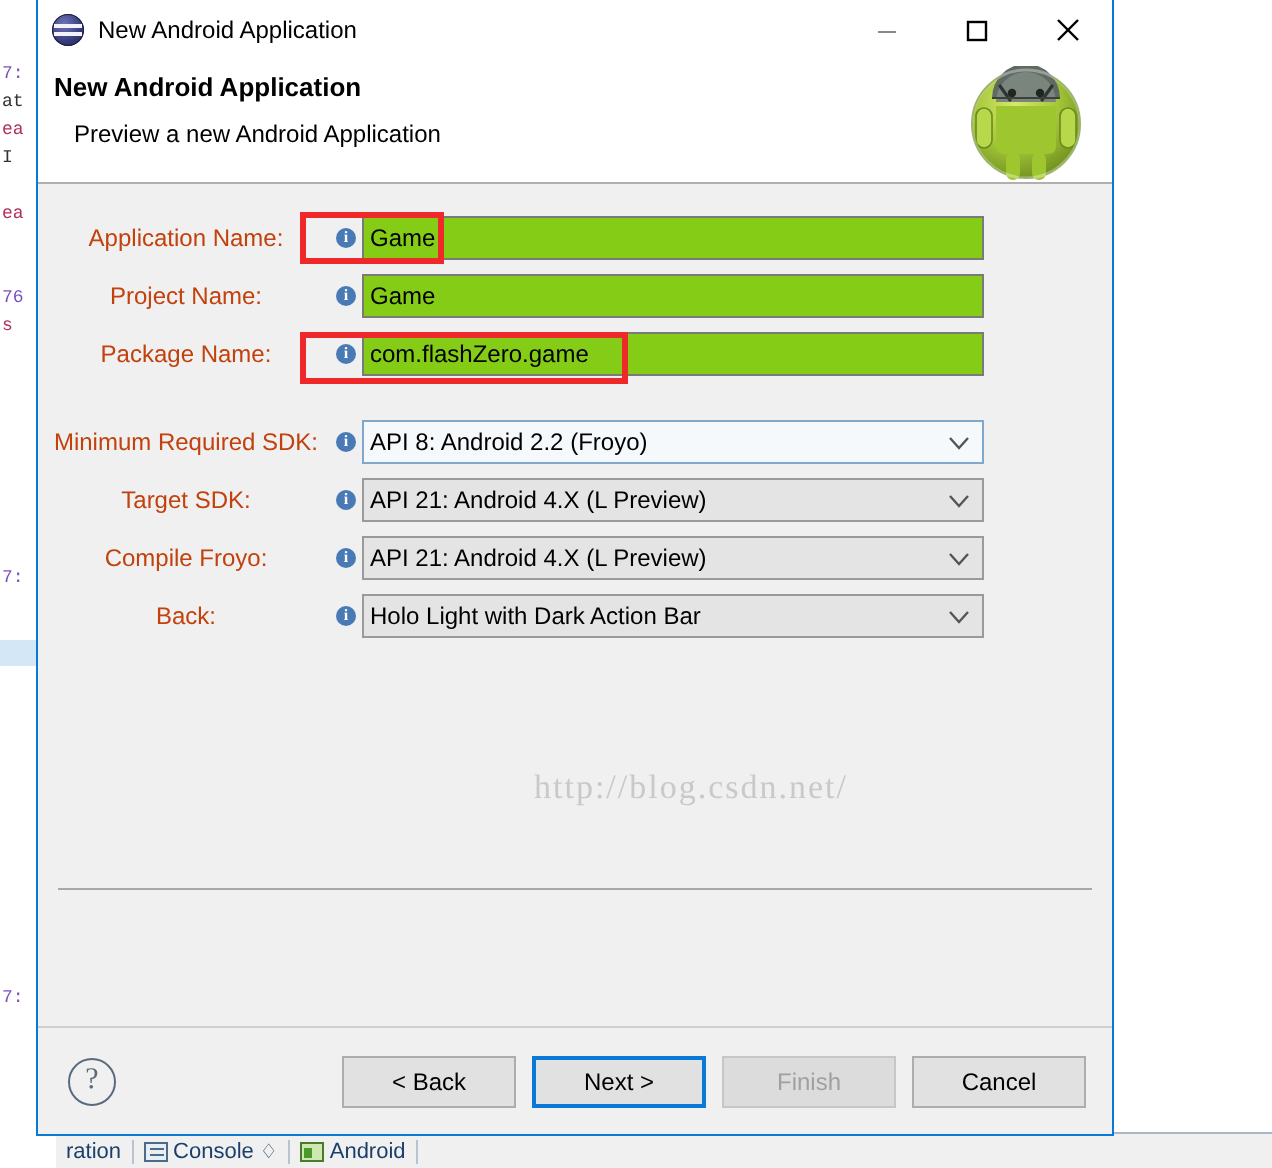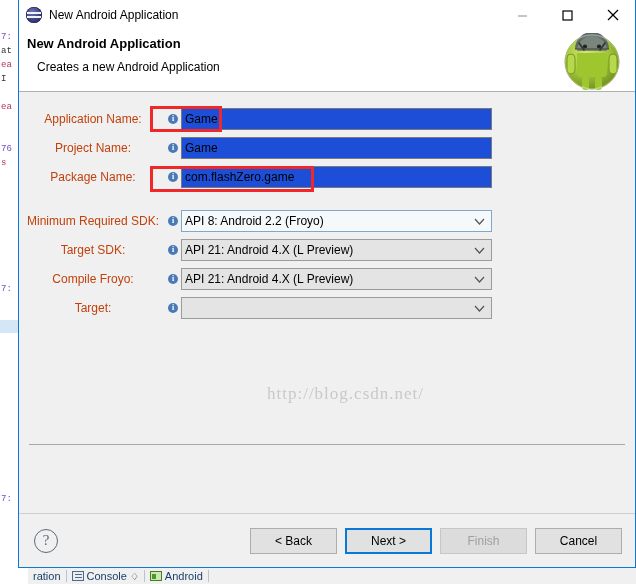--- a/index.html
+++ b/index.html
@@ -63,21 +63,21 @@
   .mini-ico.progress::after {
     content: ""; position: absolute; left: 1px; top: 2px; width: 4px; height: 5px;
     background: #4a9a2a;
   }
   .close-x { font-size: 10px; color: #2a4a6a; }
 
   
   .dialog {
     position: absolute;
     left: 18px; top: 0px;
-    width: 618px; height: 568px;
+    width: 539px; height: 568px;
     background: #f0f0f0;
     border: 1px solid #0a78d7;
     border-top: none;
     display: flex; flex-direction: column;
   }
   .titlebar {
     height: 30px;
     background: #ffffff;
     display: flex; align-items: center;
     flex: none;
@@ -162,21 +162,21 @@
   .info-ico::after {
     content: "i";
     position: absolute; left: 0; top: -1px; width: 10px;
     text-align: center;
     font-size: 8px; line-height: 11px; color: #fff;
     font-family: "Liberation Serif", serif;
     font-weight: bold;
   }
   .text-input {
     width: 311px; height: 22px;
-    background: #1d4ed8;
+    background: #84cc16;
     border: 1px solid #7a7a7a;
     font-size: 12px; color: #000;
     padding: 0 3px;
     line-height: 20px;
     font-family: "Liberation Sans", sans-serif;
     outline: none;
   }
   .select-box {
     width: 311px; height: 22px;
     background: #e4e4e4;
@@ -318,21 +318,21 @@
           <svg width="12" height="12" viewBox="0 0 12 12">
               <line x1="1" y1="1" x2="11" y2="11" stroke="#000" stroke-width="1.2"></line>
               <line x1="11" y1="1" x2="1" y2="11" stroke="#000" stroke-width="1.2"></line>
             </svg>
         </div>
       </div>
     </div>
 
     <div class="header">
       <div class="header-title">New Android Application</div>
-      <div class="header-sub">Creates a new Android Application</div>
+      <div class="header-sub">Preview a new Android Application</div>
       <svg class="header-logo" viewBox="0 0 58 58">
         <defs>
           <radialGradient id="agrad" cx="40%" cy="32%" r="72%">
             <stop offset="0%" stop-color="#d7e86a"></stop>
             <stop offset="55%" stop-color="#a4c639"></stop>
             <stop offset="100%" stop-color="#6f8f1e"></stop>
           </radialGradient>
         </defs>
         <circle cx="29" cy="29" r="27" fill="url(#agrad)" stroke="#6a8a1c" stroke-width="1"></circle>
         <path d="M12 16 A17 17 0 0 1 46 16 Z" fill="#5f6a63"></path>
@@ -408,23 +408,24 @@
           <span>API 21: Android 4.X (L Preview)</span>
           <span class="select-arrow">
             <svg width="11" height="7" viewBox="0 0 11 7">
                 <polyline points="1,1 5.5,6 10,1" fill="none" stroke="#555" stroke-width="1.2"></polyline>
               </svg>
           </span>
         </div>
       </div>
 
       <div class="form-row">
-        <span class="form-label">Target:</span>
+        <span class="form-label">Back:</span>
         <span class="info-ico"></span>
         <div class="select-box">
+          <span>Holo Light with Dark Action Bar</span>
           <span class="select-arrow">
             <svg width="11" height="7" viewBox="0 0 11 7">
                 <polyline points="1,1 5.5,6 10,1" fill="none" stroke="#555" stroke-width="1.2"></polyline>
               </svg>
           </span>
         </div>
       </div>
 
       <div class="watermark">http://blog.csdn.net/</div>
       <div class="divider"></div>

